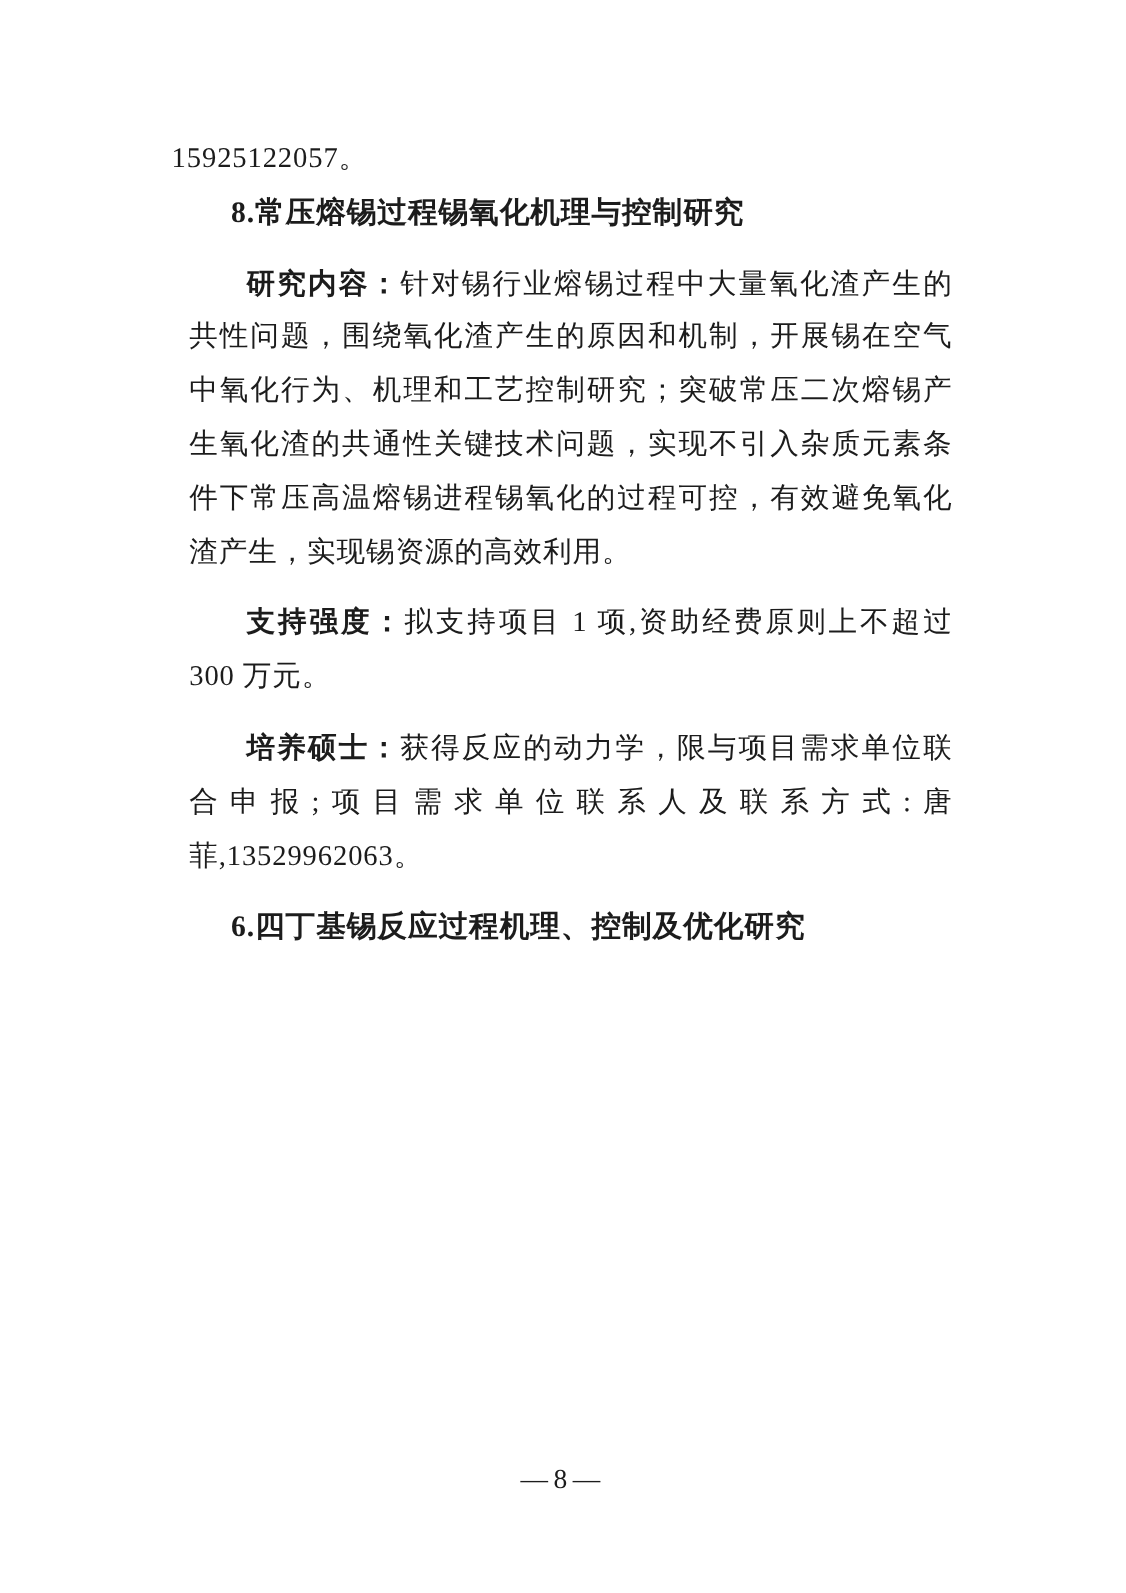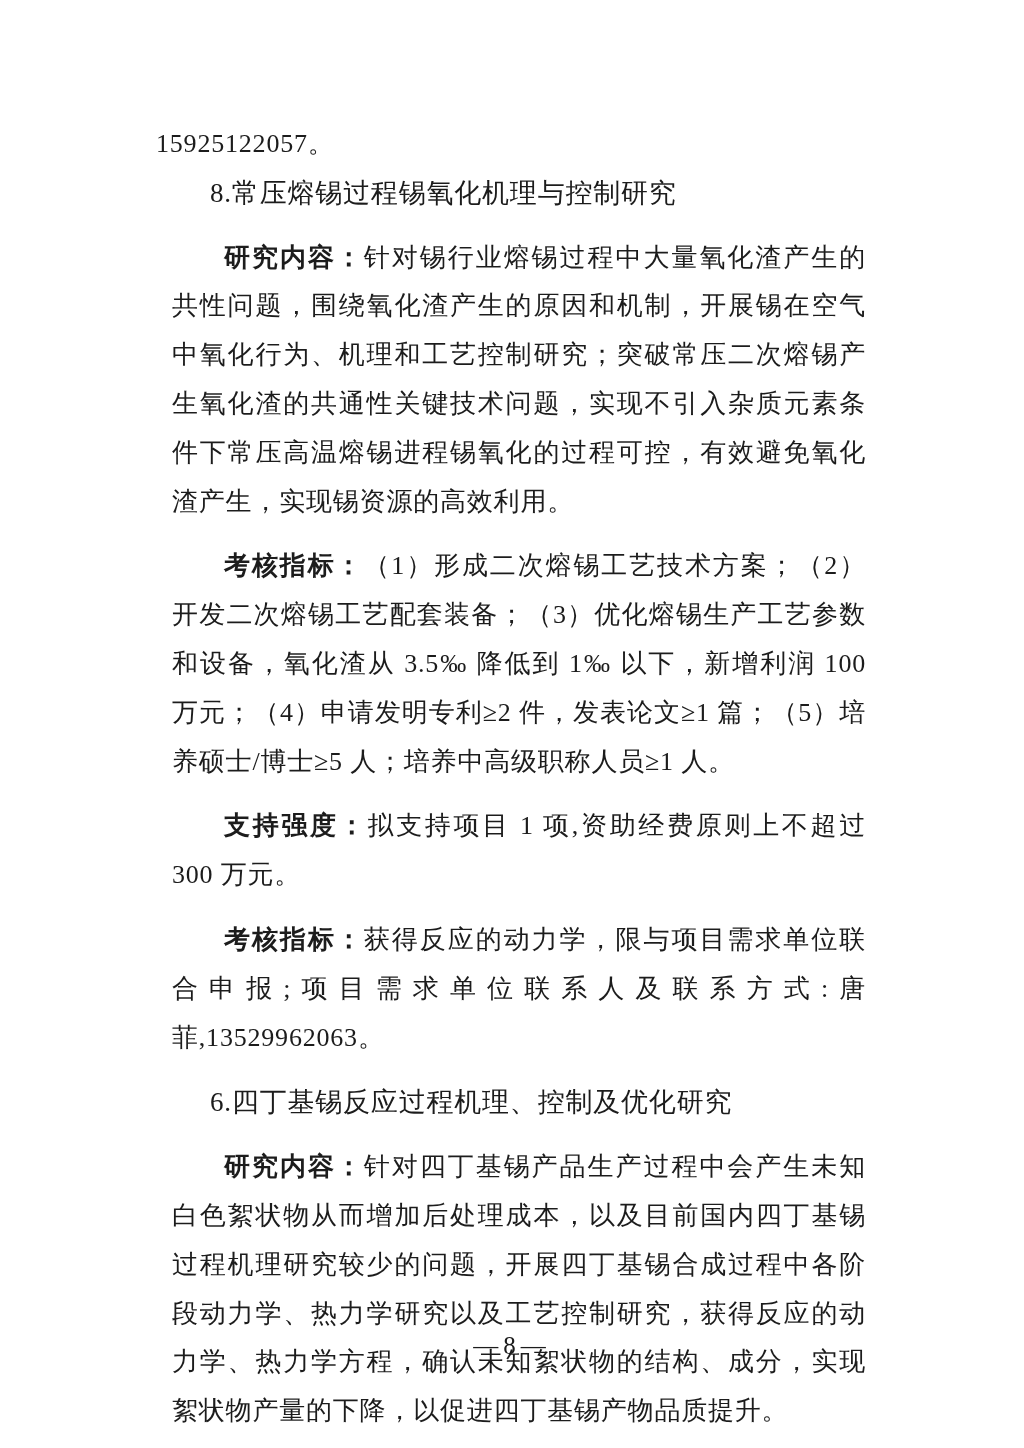--- a/index.html
+++ b/index.html
@@ -29,21 +29,21 @@
   p.para {
     text-indent: 2em;
     margin: 16px;
   }
   p.no-indent {
     text-indent: 0;
     margin: 0;
   }
   h2.section-heading {
     font-size: 27px;
-    font-weight: 400;
+    font-weight: 700;
     line-height: 48.8px;
     text-indent: 2em;
     margin: 0;
     letter-spacing: 0.8px;
   }
   .lead-label {
     font-weight: 700;
   }
   .footer {
     position: absolute;
@@ -61,26 +61,24 @@
 
 <div class="page">
   <div class="content">
 
     <p class="no-indent">15925122057。</p>
 
     <h2 class="section-heading">8.常压熔锡过程锡氧化机理与控制研究</h2>
 
     <p class="para"><span class="lead-label">研究内容：</span><span>针对锡行业熔锡过程中大量氧化渣产生的共性问题，围绕氧化渣产生的原因和机制，开展锡在空气中氧化行为、机理和工艺控制研究；突破常压二次熔锡产生氧化渣的共通性关键技术问题，实现不引入杂质元素条件下常压高温熔锡进程锡氧化的过程可控，有效避免氧化渣产生，实现锡资源的高效利用。</span></p>
 
-    <p class="para"><span class="lead-label">考核指标：</span><span>（1）形成二次熔锡工艺技术方案；（2）开发二次熔锡工艺配套装备；（3）优化熔锡生产工艺参数和设备，氧化渣从 3.5‰ 降低到 1‰ 以下，新增利润 100 万元；（4）申请发明专利≥2 件，发表论文≥1 篇；（5）培养硕士/博士≥5 人；培养中高级职称人员≥1 人。</span></p>
 
     <p class="para"><span class="lead-label">支持强度：</span><span>拟支持项目 1 项,资助经费原则上不超过 300 万元。</span></p>
 
-    <p class="para"><span class="lead-label">考核指标：</span><span>获得反应的动力学，限与项目需求单位联合申报;项目需求单位联系人及联系方式:唐菲,13529962063。</span></p>
+    <p class="para"><span class="lead-label">培养硕士：</span><span>获得反应的动力学，限与项目需求单位联合申报;项目需求单位联系人及联系方式:唐菲,13529962063。</span></p>
 
     <h2 class="section-heading">6.四丁基锡反应过程机理、控制及优化研究</h2>
 
-    <p class="para"><span class="lead-label">研究内容：</span><span>针对四丁基锡产品生产过程中会产生未知白色絮状物从而增加后处理成本，以及目前国内四丁基锡过程机理研究较少的问题，开展四丁基锡合成过程中各阶段动力学、热力学研究以及工艺控制研究，获得反应的动力学、热力学方程，确认未知絮状物的结构、成分，实现絮状物产量的下降，以促进四丁基锡产物品质提升。</span></p>
 
   </div>
 
   <div class="footer">—8—</div>
 </div>
 
 </body></html>

